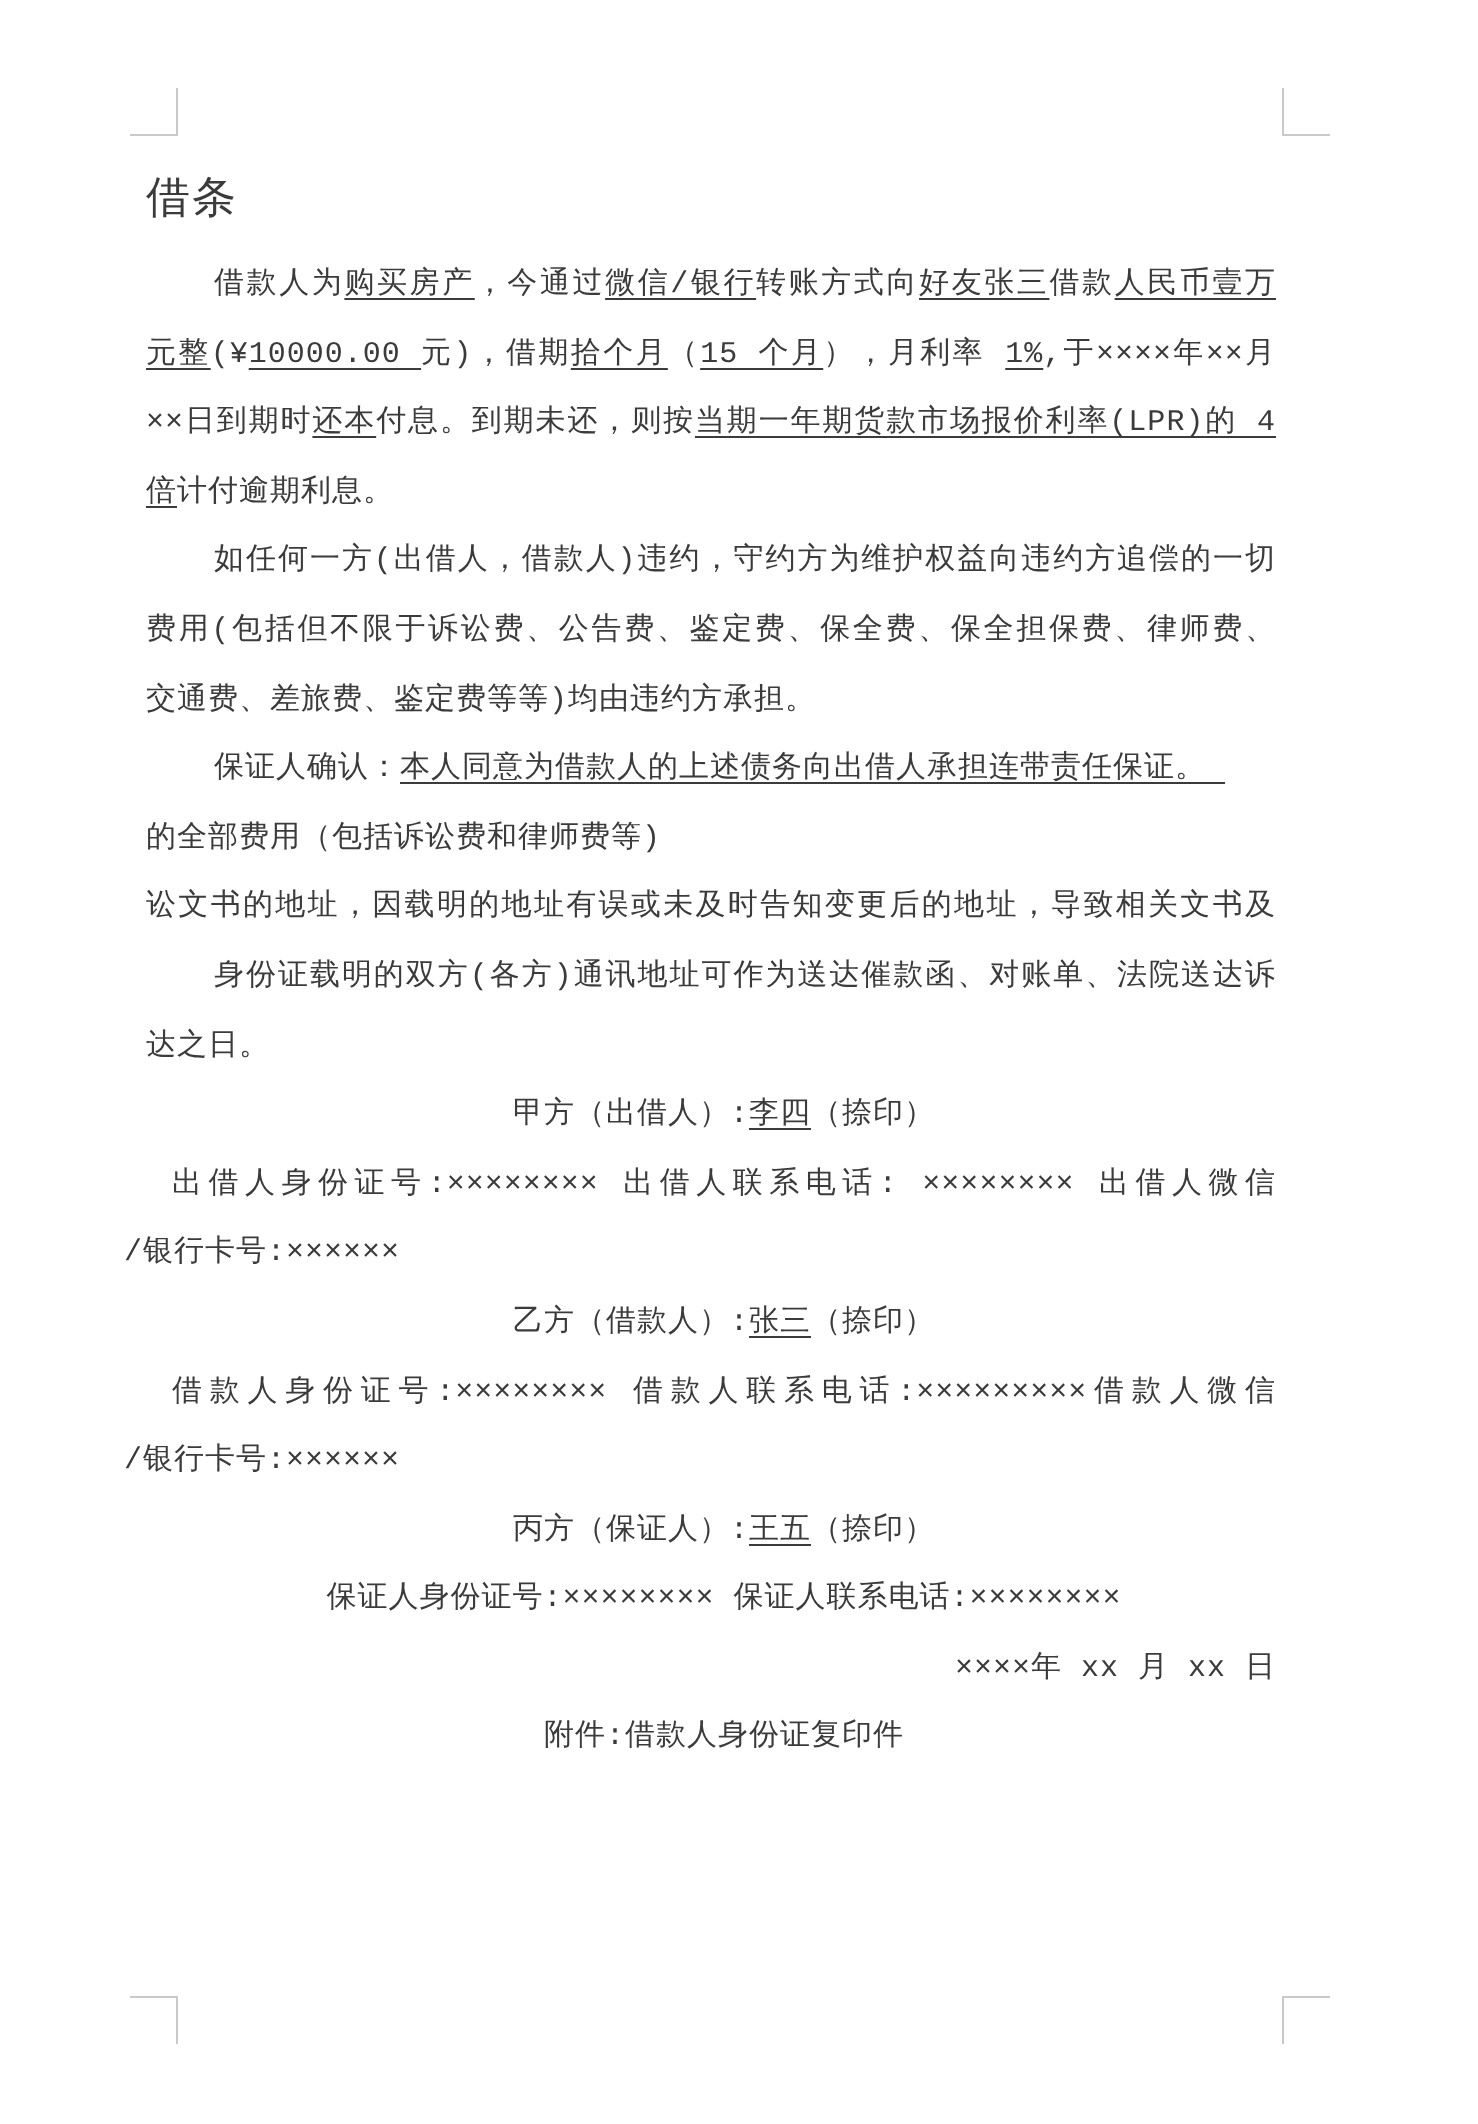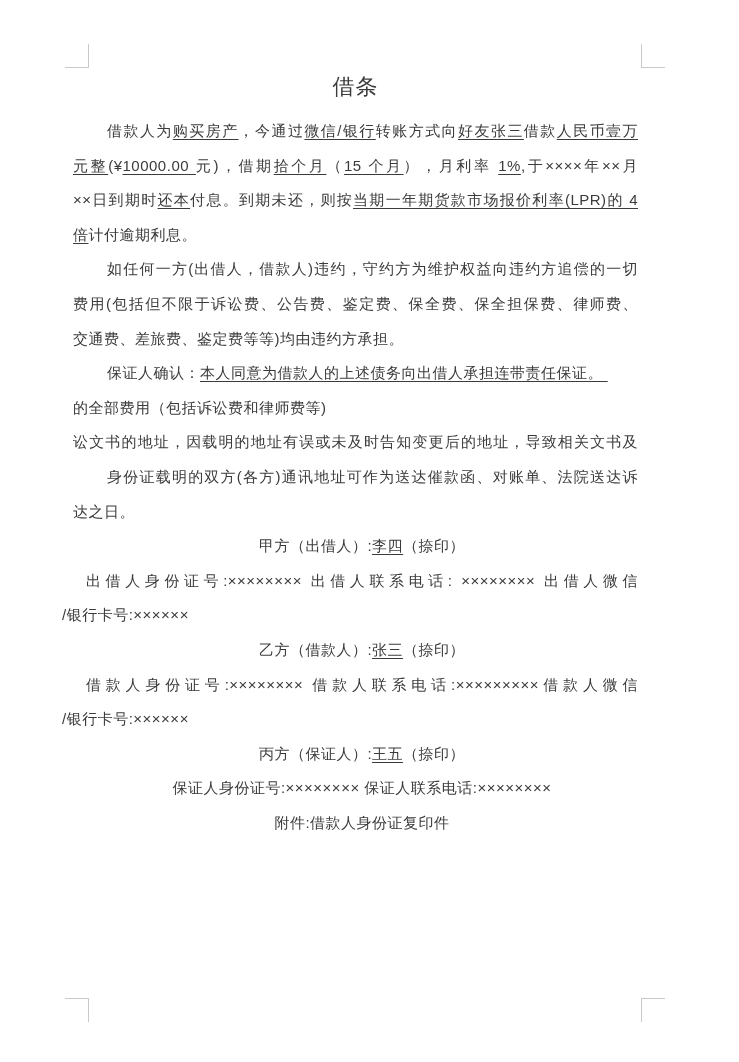--- a/index.html
+++ b/index.html
@@ -13,29 +13,30 @@
   }
   
   .mark{position:absolute;width:23px;height:23px;border:0 solid #c9c9c9;}
   .mark.tl{left:65px;top:44px;border-right-width:1px;border-bottom-width:1px;}
   .mark.tr{left:641px;top:44px;border-left-width:1px;border-bottom-width:1px;}
   .mark.bl{left:65px;top:998px;border-right-width:1px;border-top-width:1px;}
   .mark.br{left:641px;top:998px;border-left-width:1px;border-top-width:1px;}
 
   .doc{position:absolute;left:73px;top:74px;width:565px;}
   .title{
-    margin:0 0 14px 0;
+    margin:12px 0 14px 0;
     font-size:22px;font-weight:400;
-    line-height:26px;text-align:center;
+    line-height:26px;
     letter-spacing:1px;
   }
   .line{
     font-size:15px;
     height:34.6px;line-height:34.6px;
     letter-spacing:0.5px;
+    font-family:Liberation Mono, monospace;
   }
   .line.j{text-align:justify;text-align-last:justify;}
   .line.indent{padding-left:34px;}
   .line.sig{padding-left:13px;text-align:center;}
   .line.hang{margin-left:-11px;}
   .line.right{text-align:right;}
   .u{text-decoration:underline;text-underline-offset:3px;text-decoration-thickness:1px;}
 </style>
 </head>
 <body>
@@ -62,16 +63,17 @@
         <div class="line indent j"><span>身份证载明的双方(各方)通讯地址可作为送达催款函、对账单、法院送达诉</span></div>
         <div class="line"><span>达之日。</span></div>
         <div class="line sig"><span>甲方（出借人）:</span><span class="u">李四</span><span>（捺印）</span></div>
         <div class="line sig j"><span>出借人身份证号:×××××××× 出借人联系电话: ×××××××× 出借人微信</span></div>
         <div class="line hang"><span>/银行卡号:××××××</span></div>
         <div class="line sig"><span>乙方（借款人）:</span><span class="u">张三</span><span>（捺印）</span></div>
         <div class="line sig j"><span>借款人身份证号:×××××××× 借款人联系电话:×××××××××借款人微信</span></div>
         <div class="line hang"><span>/银行卡号:××××××</span></div>
         <div class="line sig"><span>丙方（保证人）:</span><span class="u">王五</span><span>（捺印）</span></div>
         <div class="line sig"><span>保证人身份证号:×××××××× 保证人联系电话:××××××××</span></div>
+        <div class="line right"><span>××××年 xx 月 xx 日</span></div>
         <div class="line sig"><span>附件:借款人身份证复印件</span></div>
       </div>
   </div>
 </div>
 
 </body></html>

